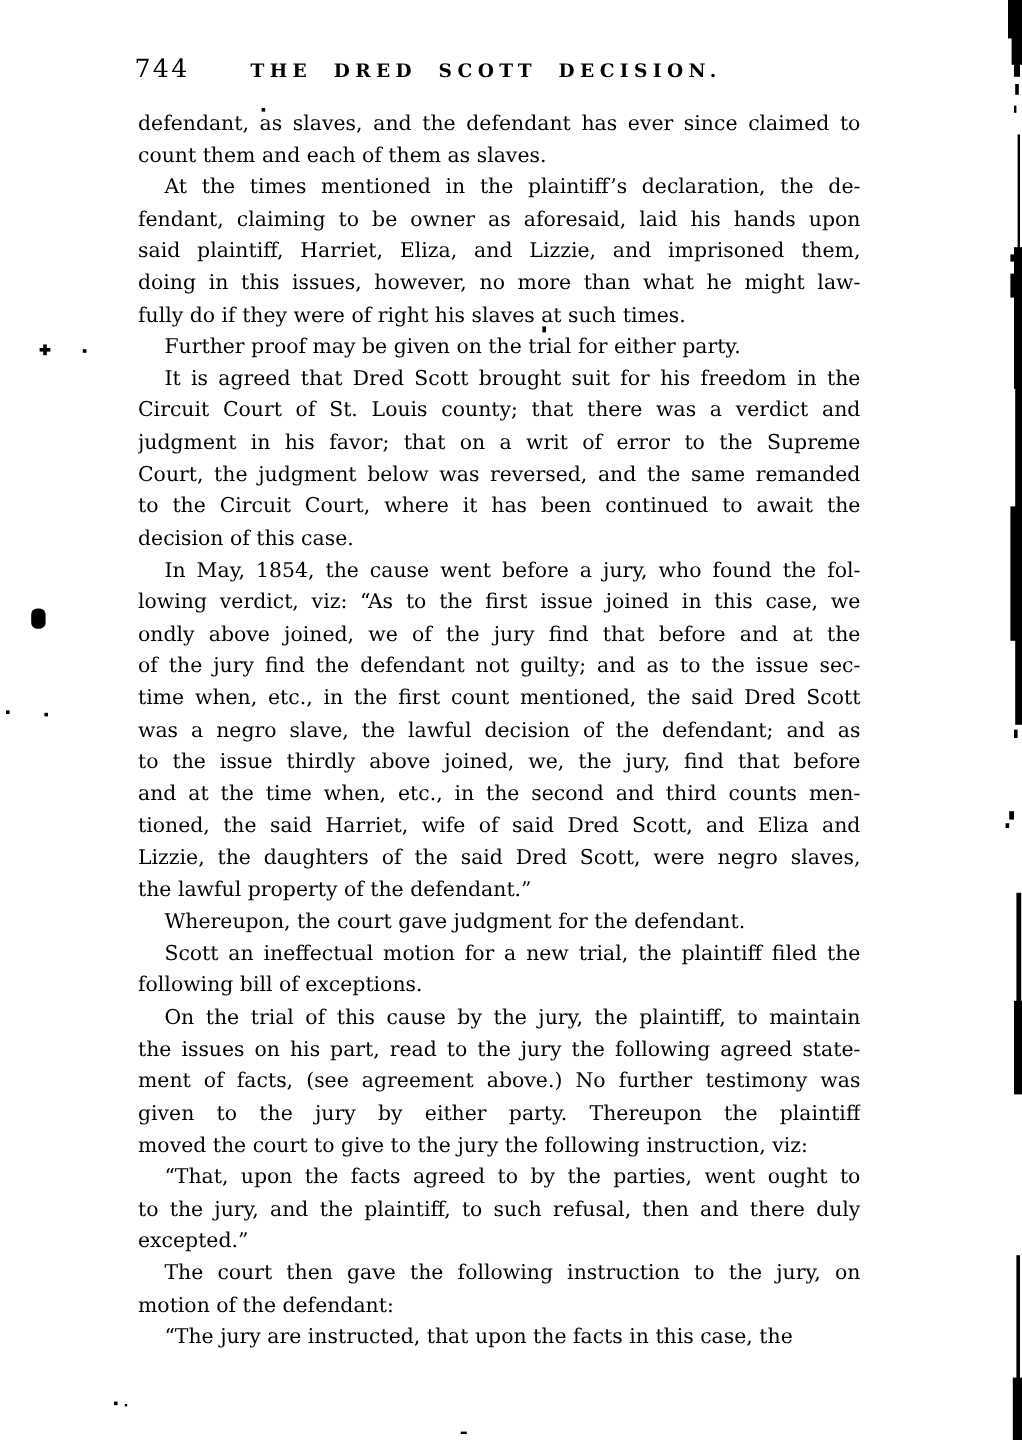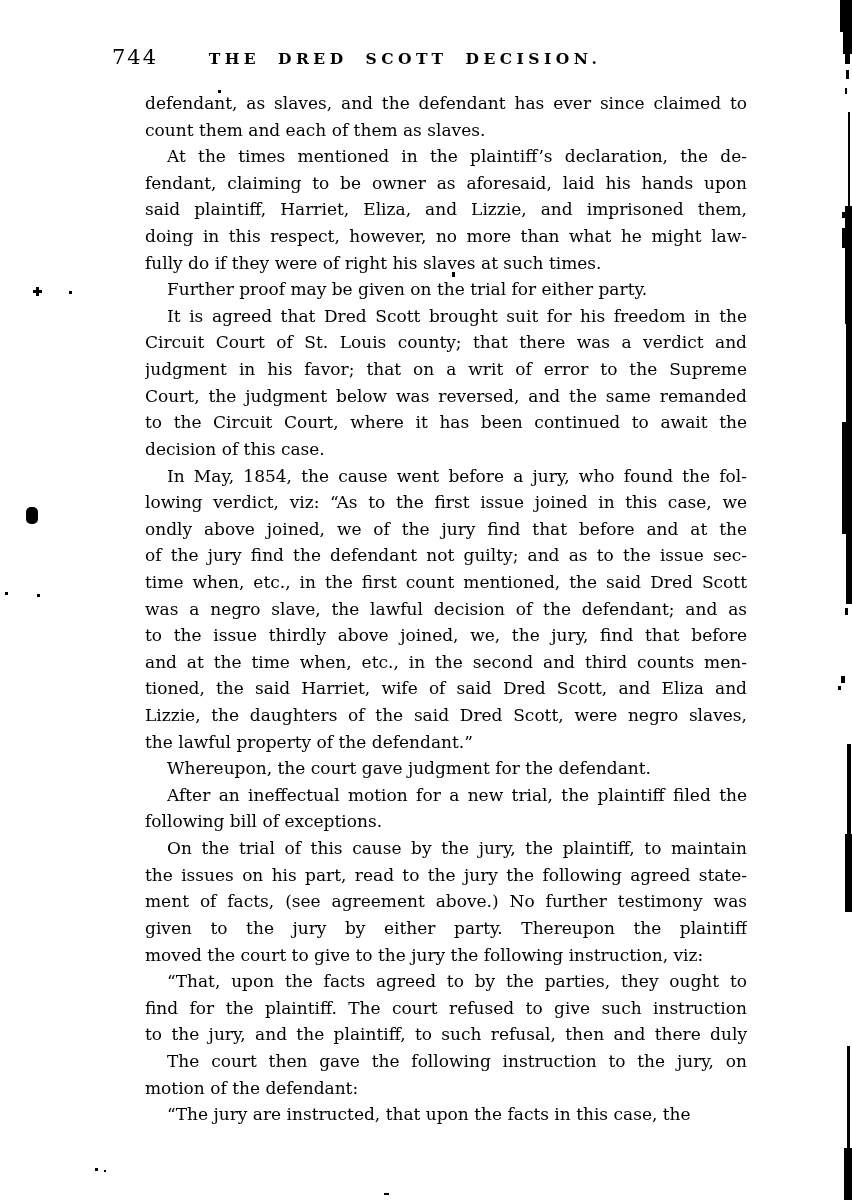--- a/index.html
+++ b/index.html
@@ -30,21 +30,20 @@
     letter-spacing: 4.5px;
     word-spacing: 8px;
     white-space: nowrap;
   }
   .body-text {
     position: absolute;
     left: 115px;
     top: 90px;
     width: 602px;
     font-size: 17px;
-    margin-left: 30px;
   }
   .line {
     height: 26.62px;
     line-height: 26.62px;
     text-align: justify;
     text-align-last: justify;
     overflow: hidden;
   }
   .line.indent { padding-left: 22px; }
   .line.endline { text-align-last: left; }
@@ -58,51 +57,51 @@
   <div class="header-pagenum">744</div>
 
   <div class="header-title">THE DRED SCOTT DECISION.</div>
 
   <div class="body-text" id="body-text">
       <div class="line">defendant, as slaves, and the defendant has ever since claimed to</div>
       <div class="line endline">count them and each of them as slaves.</div>
       <div class="line indent">At the times mentioned in the plaintiff’s declaration, the de-</div>
       <div class="line">fendant, claiming to be owner as aforesaid, laid his hands upon</div>
       <div class="line">said plaintiff, Harriet, Eliza, and Lizzie, and imprisoned them,</div>
-      <div class="line">doing in this respect, however, no more than what he might law-</div>
+      <div class="line">doing in this issues, however, no more than what he might law-</div>
       <div class="line endline">fully do if they were of right his slaves at such times.</div>
       <div class="line indent endline">Further proof may be given on the trial for either party.</div>
       <div class="line indent">It is agreed that Dred Scott brought suit for his freedom in the</div>
       <div class="line">Circuit Court of St. Louis county; that there was a verdict and</div>
       <div class="line">judgment in his favor; that on a writ of error to the Supreme</div>
       <div class="line">Court, the judgment below was reversed, and the same remanded</div>
       <div class="line">to the Circuit Court, where it has been continued to await the</div>
       <div class="line endline">decision of this case.</div>
       <div class="line indent">In May, 1854, the cause went before a jury, who found the fol-</div>
       <div class="line">lowing verdict, viz: “As to the first issue joined in this case, we</div>
       <div class="line">ondly above joined, we of the jury find that before and at the</div>
       <div class="line">of the jury find the defendant not guilty; and as to the issue sec-</div>
       <div class="line">time when, etc., in the first count mentioned, the said Dred Scott</div>
       <div class="line">was a negro slave, the lawful decision of the defendant; and as</div>
       <div class="line">to the issue thirdly above joined, we, the jury, find that before</div>
       <div class="line">and at the time when, etc., in the second and third counts men-</div>
       <div class="line">tioned, the said Harriet, wife of said Dred Scott, and Eliza and</div>
       <div class="line">Lizzie, the daughters of the said Dred Scott, were negro slaves,</div>
       <div class="line endline">the lawful property of the defendant.”</div>
       <div class="line indent endline">Whereupon, the court gave judgment for the defendant.</div>
-      <div class="line indent">After an ineffectual motion for a new trial, the plaintiff filed the</div>
+      <div class="line indent">Scott an ineffectual motion for a new trial, the plaintiff filed the</div>
       <div class="line endline">following bill of exceptions.</div>
       <div class="line indent">On the trial of this cause by the jury, the plaintiff, to maintain</div>
       <div class="line">the issues on his part, read to the jury the following agreed state-</div>
       <div class="line">ment of facts, (see agreement above.)  No further testimony was</div>
       <div class="line">given to the jury by either party.  Thereupon the plaintiff</div>
       <div class="line endline">moved the court to give to the jury the following instruction, viz:</div>
-      <div class="line indent">“That, upon the facts agreed to by the parties, they ought to</div>
-      <div class="line">find for the plaintiff.  The court refused to give such instruction</div>
+      <div class="line indent">“That, upon the facts agreed to by the parties, went ought to</div>
       <div class="line">to the jury, and the plaintiff, to such refusal, then and there duly</div>
+      <div class="line endline">excepted.”</div>
       <div class="line indent">The court then gave the following instruction to the jury, on</div>
       <div class="line endline">motion of the defendant:</div>
       <div class="line indent endline">“The jury are instructed, that upon the facts in this case, the</div>
     </div>
 
   <div>
     <div class="art" style="left:840px; top:0px;    width:12px; height:32px;"></div>
     <div class="art" style="left:843px; top:28px;   width:9px;  height:26px;"></div>
     <div class="art" style="left:845px; top:52px;   width:5px;  height:12px;"></div>
     <div class="art" style="left:846px; top:70px;   width:3px;  height:9px;"></div>

